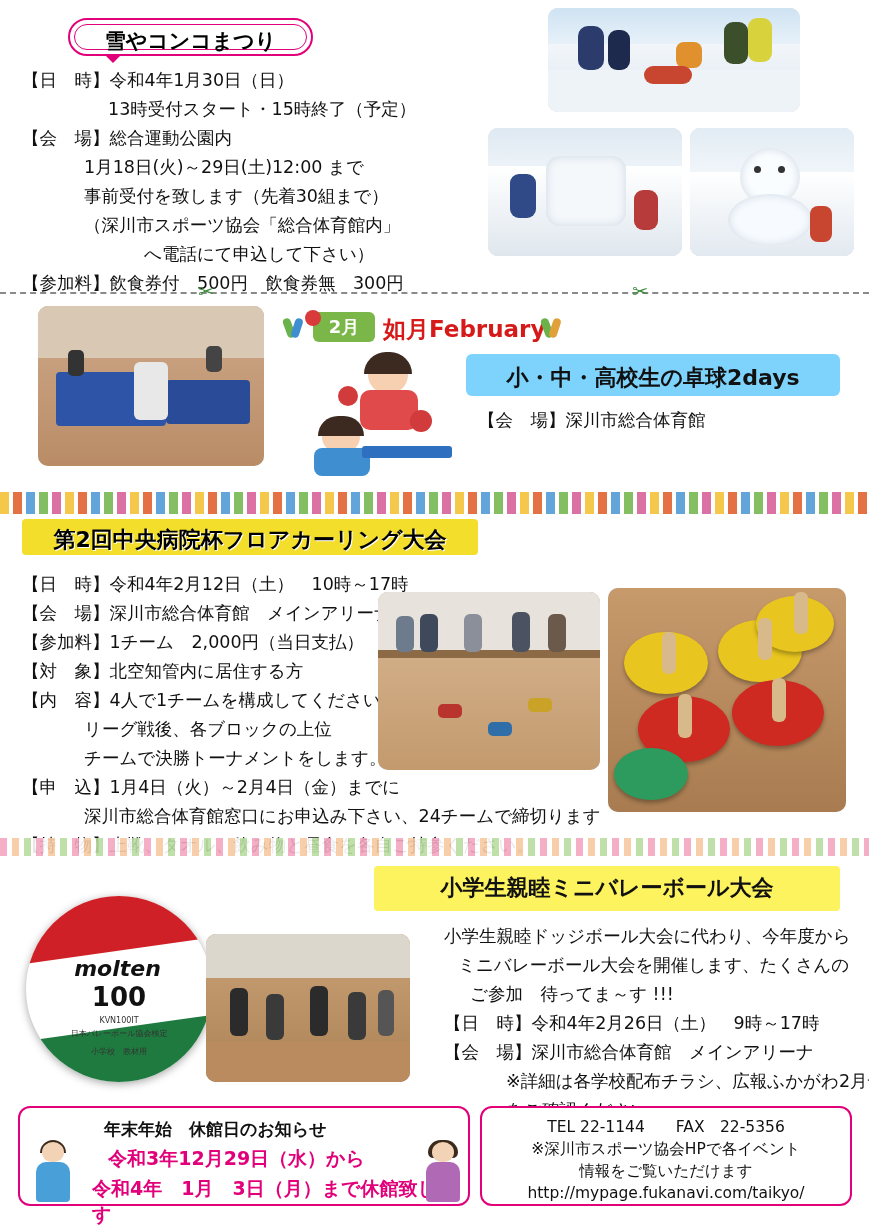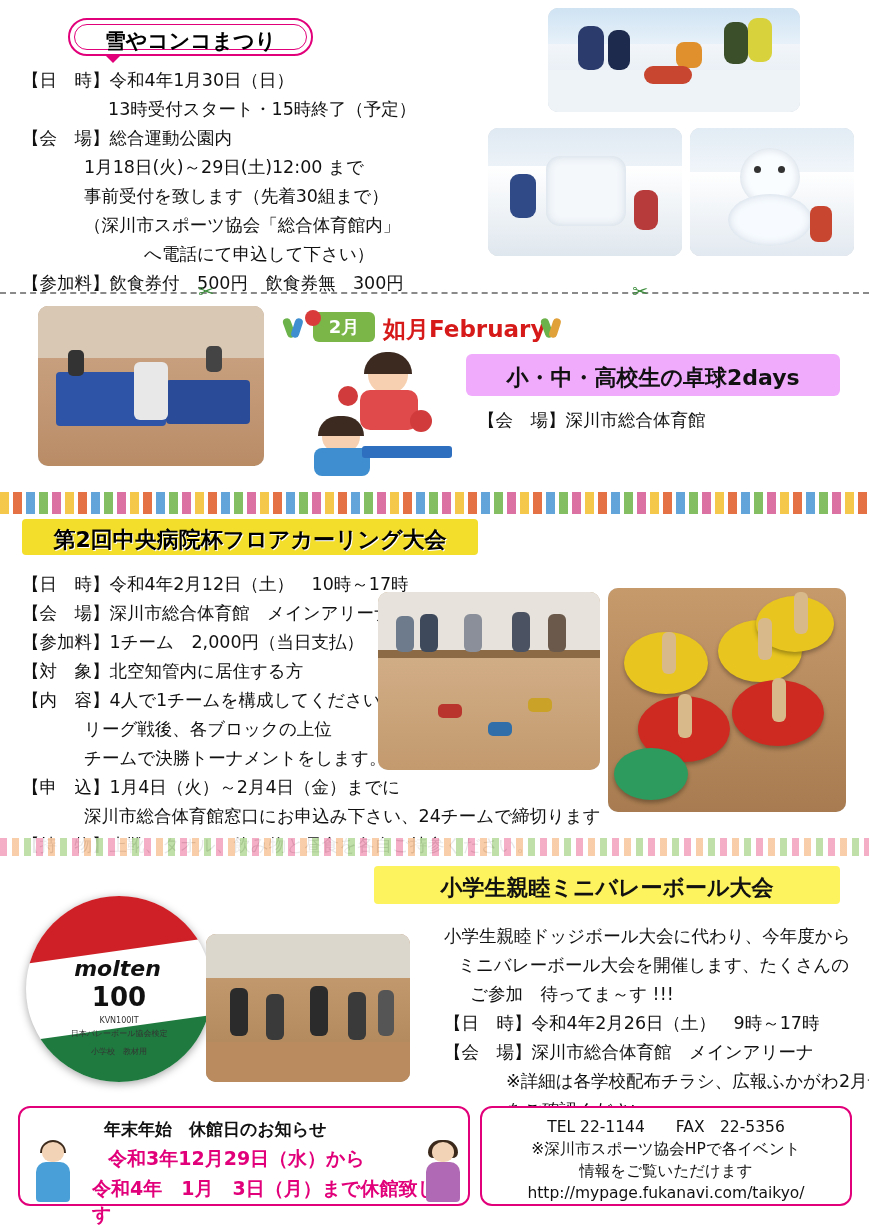--- a/index.html
+++ b/index.html
@@ -57,21 +57,21 @@
   .dashsep{position:absolute;left:0;width:869px;border-top:2px dashed #8a8a8a;}
   .scissors{position:absolute;font-size:19px;color:#3a8c3a;}
 
   
   .feb-banner{position:absolute;left:283px;top:312px;width:280px;height:36px;}
   .feb-text{font-size:23px;font-weight:bold;color:#d61a1a;}
 
   
   .gray-bar{
     position:absolute;left:466px;top:354px;width:374px;height:42px;
-    background:#f0abfc;border-radius:6px;
+    background:#7dd3fc;border-radius:6px;
   }
   .gray-bar span{
     position:absolute;left:0;right:0;top:9px;text-align:center;
     font-size:22px;font-weight:bold;color:#111;
   }
 
   
   .ribbon{
     position:absolute;left:0;top:492px;width:869px;height:22px;
     background:repeating-linear-gradient(90deg,
@@ -99,21 +99,21 @@
     position:absolute;left:0;top:838px;width:869px;height:18px;
     background:repeating-linear-gradient(90deg,
       #f3a6c0 0 7px, #ffffff 7px 12px,
       #f7c9a0 12px 19px, #ffffff 19px 24px,
       #b9dca0 24px 31px, #ffffff 31px 36px);
     opacity:.9;
   }
 
   
   .mv-title{
-    position:absolute;left:374px;top:866px;width:466px;height:38px;
+    position:absolute;left:374px;top:866px;width:466px;height:45px;
     background:#fdf35e;border-radius:4px;
   }
   .mv-title span{
     position:absolute;left:0;right:0;top:7px;text-align:center;
     font-size:22px;font-weight:bold;color:#111;
   }
 
   
   .box{
     position:absolute;border:2px solid #e2007a;border-radius:12px;background:#fff;box-sizing:border-box;

